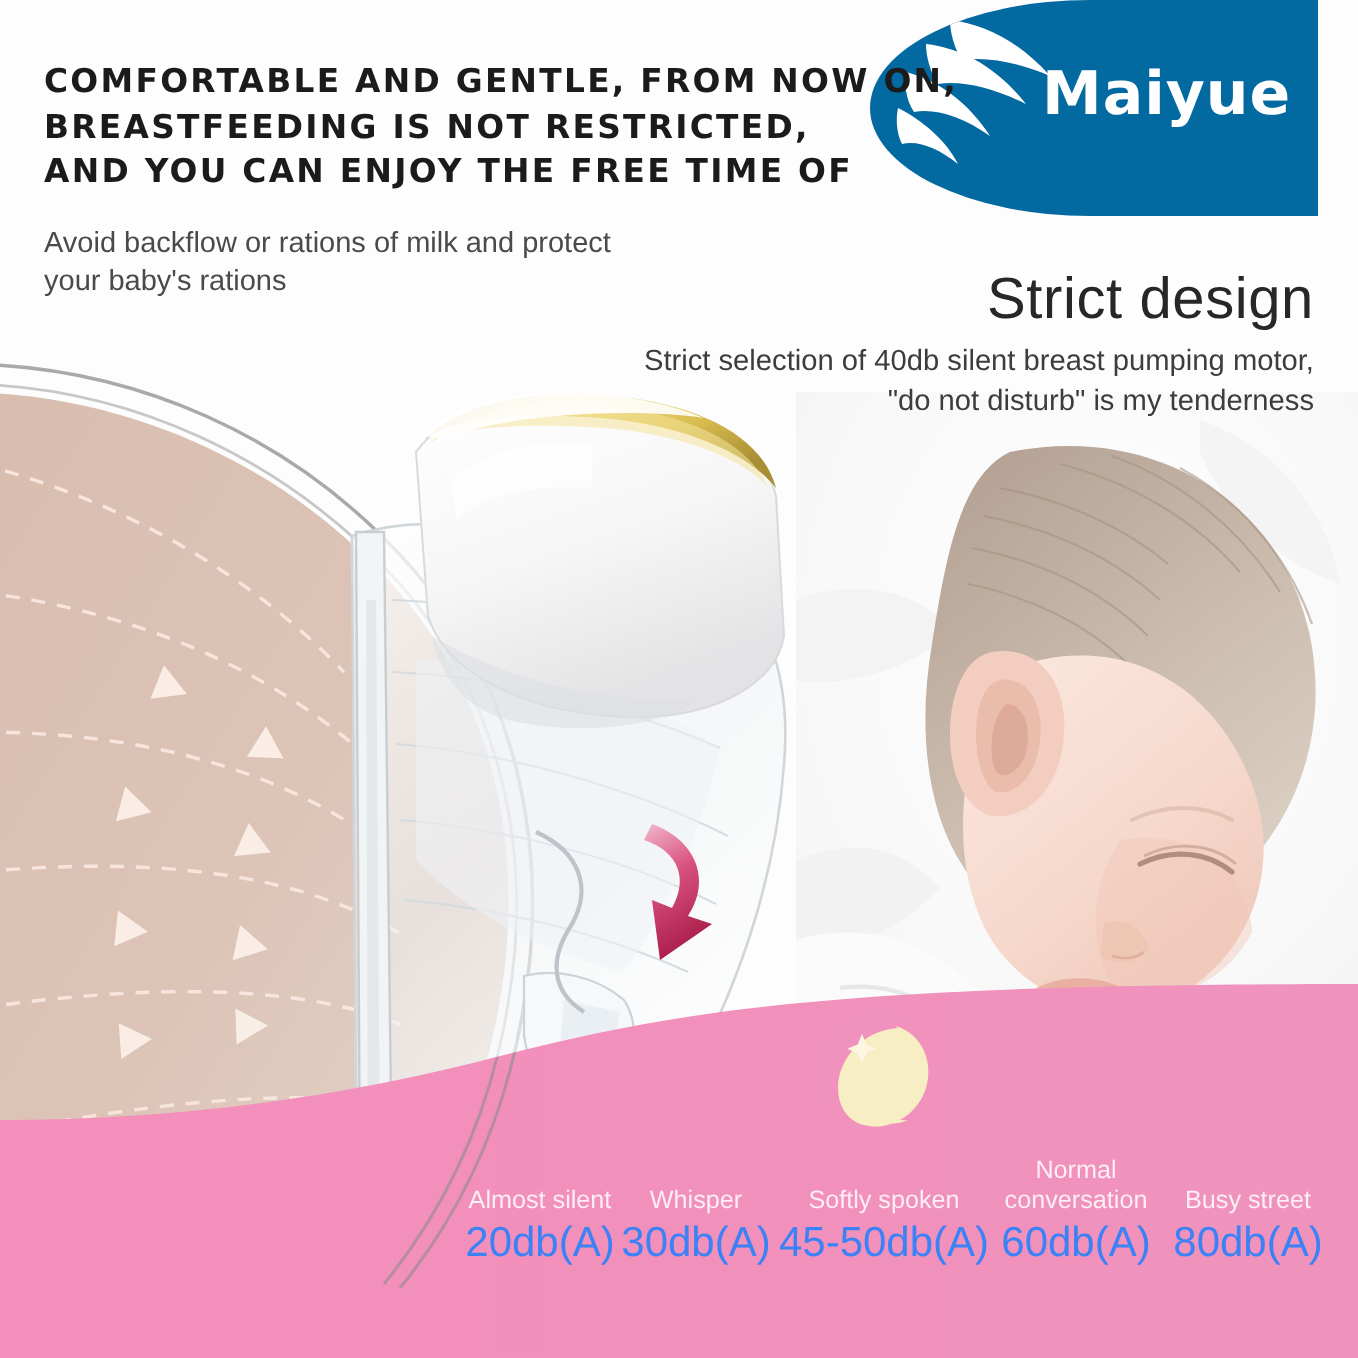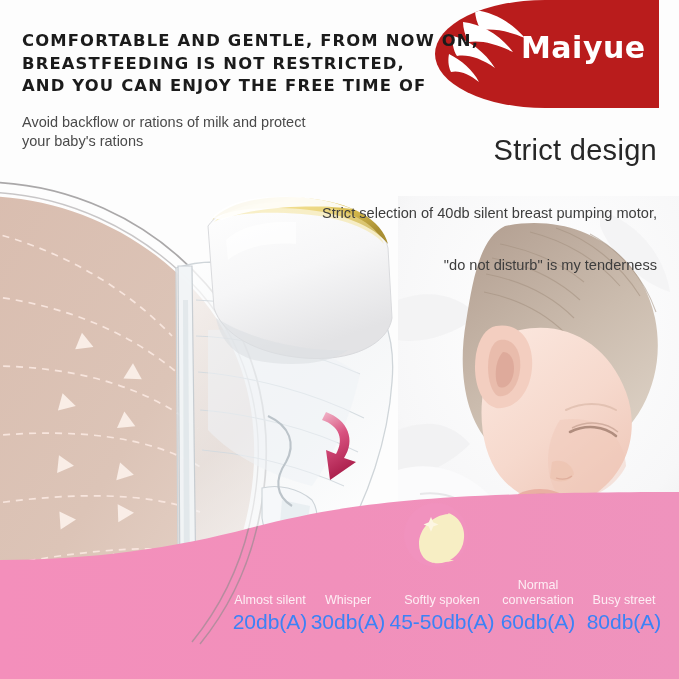--- a/index.html
+++ b/index.html
@@ -5,21 +5,21 @@
   html,body{margin:0;padding:0;background:#fff;}
   body{font-family:"Liberation Sans", sans-serif;}
   #page{
     position:relative;width:679px;height:679px;overflow:hidden;
     background:#fdfdfd;
   }
 
   
   .logo-panel{
     position:absolute;top:0;left:435px;width:224px;height:108px;
-    background:#b91c1c;
+    background:#0369a1;
     border-top-left-radius:110px 54px;
     border-bottom-left-radius:110px 54px;
     overflow:hidden;
     text-decoration:underline;
   }
   .logo-splash{position:absolute;left:10px;top:6px;width:86px;height:80px;}
   .logo-word{
     position:absolute;left:86px;top:30px;
     color:#ffffff;font-size:30px;font-weight:bold;letter-spacing:.5px;
     font-family:"DejaVu Sans", sans-serif;
@@ -45,21 +45,21 @@
   .quiet-title{
     position:absolute;right:22px;top:134px;
     color:#272727;font-size:29px;letter-spacing:.3px;
     font-family:"Liberation Sans", sans-serif;
   }
   .quiet-sub{
     position:absolute;right:22px;top:172px;width:430px;
     text-align:right;color:#3d3d3d;font-size:14.6px;line-height:19.5px;
     font-family:"Liberation Sans", sans-serif;
   }
-  .quiet-sub div{white-space:nowrap;margin-top:32px;}
+  .quiet-sub div{white-space:nowrap;}
 
   
   .stage{position:absolute;inset:0;}
   .stage svg{position:absolute;inset:0;}
 
   
   .moon-badge{
     position:absolute;left:404px;top:503px;width:64px;height:64px;
     border-radius:50%;background:#f192be;
   }

